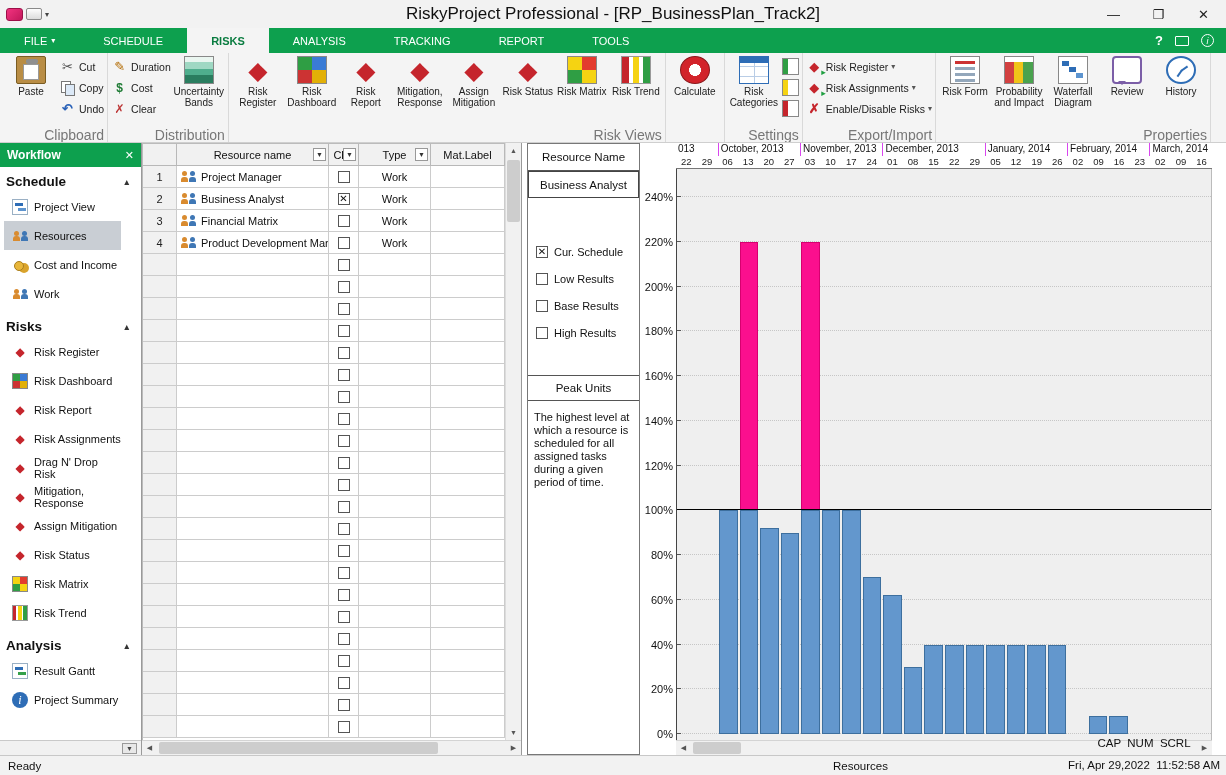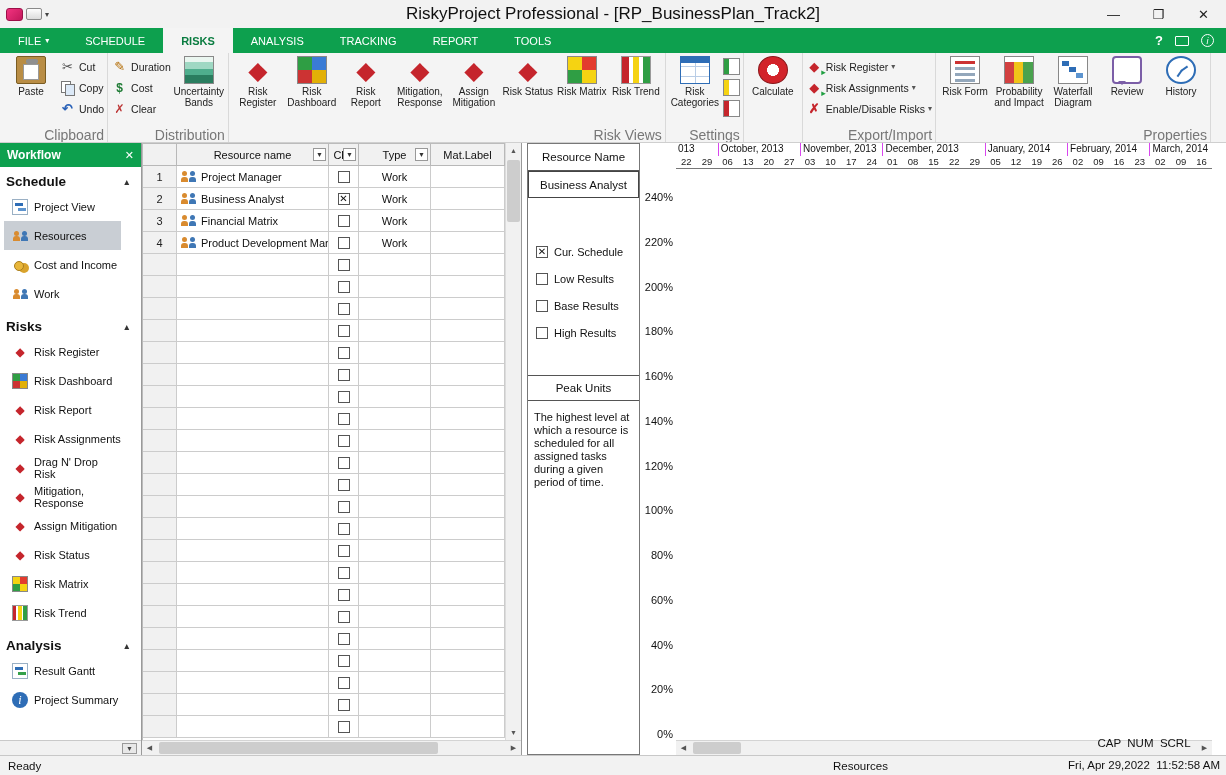--- a/index.html
+++ b/index.html
@@ -13,21 +13,21 @@
   .app-ic{width:17px;height:13px;border-radius:3px;background:linear-gradient(135deg,#f2337f,#c2185b);border:1px solid #9c1048;}
   .qat-ic2{width:16px;height:12px;border:1px solid #8a8a8a;background:linear-gradient(#fdfdfd,#dcdcdc);border-radius:2px;}
   .qat-chev{font-size:8px;color:#444;}
   .title-text{position:absolute;left:0;right:0;text-align:center;font-size:17px;color:#101010;}
   .win-controls{margin-left:auto;display:flex;z-index:2;}
   .win-btn{width:45px;height:28px;display:flex;align-items:center;justify-content:center;font-size:13px;color:#222;}
 
   
   .tabrow{height:25px;background:var(--green);display:flex;align-items:stretch;}
   #tabs{display:flex;}
-  .tab{display:flex;align-items:center;gap:4px;padding:0 18px;font-size:11px;color:#fff;}
+  .tab{display:flex;align-items:center;gap:4px;padding:0 24px;font-size:11px;color:#fff;}
   .tab .chev{font-size:8px;}
   .tab.active{background:#f4f4f4;color:#0a7c40;font-weight:bold;}
   .tab-right{margin-left:auto;display:flex;align-items:center;gap:12px;padding-right:12px;color:#fff;}
   .help-q{font-size:13px;font-weight:bold;}
   .mon-ic{width:14px;height:10px;border:1px solid #fff;border-radius:1px;}
   .inf-ic{width:13px;height:13px;border:1px solid #fff;border-radius:50%;font-size:9px;display:flex;align-items:center;justify-content:center;font-style:italic;}
 
   
   .ribbon{height:90px;background:#f4f4f4;border-bottom:1px solid #cfcfcf;display:flex;align-items:stretch;padding-left:2px;overflow:hidden;}
   .rgroup{display:flex;flex-direction:column;border-right:1px solid #d9d9d9;padding:1px 3px 0 3px;}
@@ -137,21 +137,21 @@
   
   .chart{flex:1;display:flex;flex-direction:column;background:#fff;overflow:hidden;}
   .theader-wrap{display:flex;height:26px;flex:none;}
   .axis-spacer{width:36px;flex:none;}
   .theader{flex:1;margin-right:14px;display:flex;flex-direction:column;border-bottom:1px solid #777;overflow:hidden;}
   .month-row{display:flex;height:13px;font-size:10px;}
   .mcell{border-left:1px solid #d946ef;padding-left:2px;white-space:nowrap;overflow:hidden;}
   .mcell:first-child{border-left:none;}
   .week-row{display:flex;height:13px;font-size:9.5px;color:#222;}
   .wcell{flex:1 1 0;text-align:center;overflow:hidden;}
-  .chart-body{flex:1;display:flex;align-items:flex-end;}
+  .chart-body{flex:1;display:flex;}
   .yaxis{width:36px;position:relative;font-size:11px;flex:none;}
   .ylab{position:absolute;right:3px;}
   .plot{flex:1;margin-right:14px;position:relative;background:#efefef;border-left:1px solid #444;border-right:1px solid #bbb;overflow:hidden;}
   .gl{position:absolute;left:0;right:0;height:0;border-top:1px dotted #c6c6c6;}
   .ytk{position:absolute;left:0;width:4px;height:1px;background:#555;z-index:1;}
   .bar{position:absolute;border:1px solid #3d6f9e;z-index:2;}
   .bar.pink{border-color:#d6006f;}
   .cap{position:absolute;left:0;right:0;height:1px;background:#000;z-index:3;}
   .chart-hscroll{margin-left:36px;margin-right:14px;}
 
@@ -291,45 +291,45 @@
         <div class="rbig">
           <span class="ic v-bars icL"></span>
           <div class="rlabel">Risk Trend</div>
         </div>
       </div>
       <div class="rgl">Risk Views</div>
     </div>
     <div class="rgroup">
       <div class="rgcontent">
         <div class="rbig">
+          <span class="ic v-calc icL"></span>
+          <div class="rlabel">Calculate</div>
+        </div>
+      </div>
+      <div class="rgl"></div>
+    </div>
+    <div class="rgroup">
+      <div class="rgcontent">
+        <div class="rbig">
           <span class="ic v-categories icL"></span>
           <div class="rlabel">Risk Categories</div>
         </div>
         <div class="rcol">
           <div class="rsmall">
             <span class="ic v-mini-green"></span>
           </div>
           <div class="rsmall">
             <span class="ic v-mini-yellow"></span>
           </div>
           <div class="rsmall">
             <span class="ic v-mini-red"></span>
           </div>
         </div>
       </div>
       <div class="rgl">Settings</div>
-    </div>
-    <div class="rgroup">
-      <div class="rgcontent">
-        <div class="rbig">
-          <span class="ic v-calc icL"></span>
-          <div class="rlabel">Calculate</div>
-        </div>
-      </div>
-      <div class="rgl"></div>
     </div>
     <div class="rgroup">
       <div class="rgcontent">
         <div class="rcol">
           <div class="rsmall">
             <span class="ic v-diax"></span>
             <span class="rslabel">Risk Register</span>
             <span class="chev2">▾</span>
           </div>
           <div class="rsmall">

